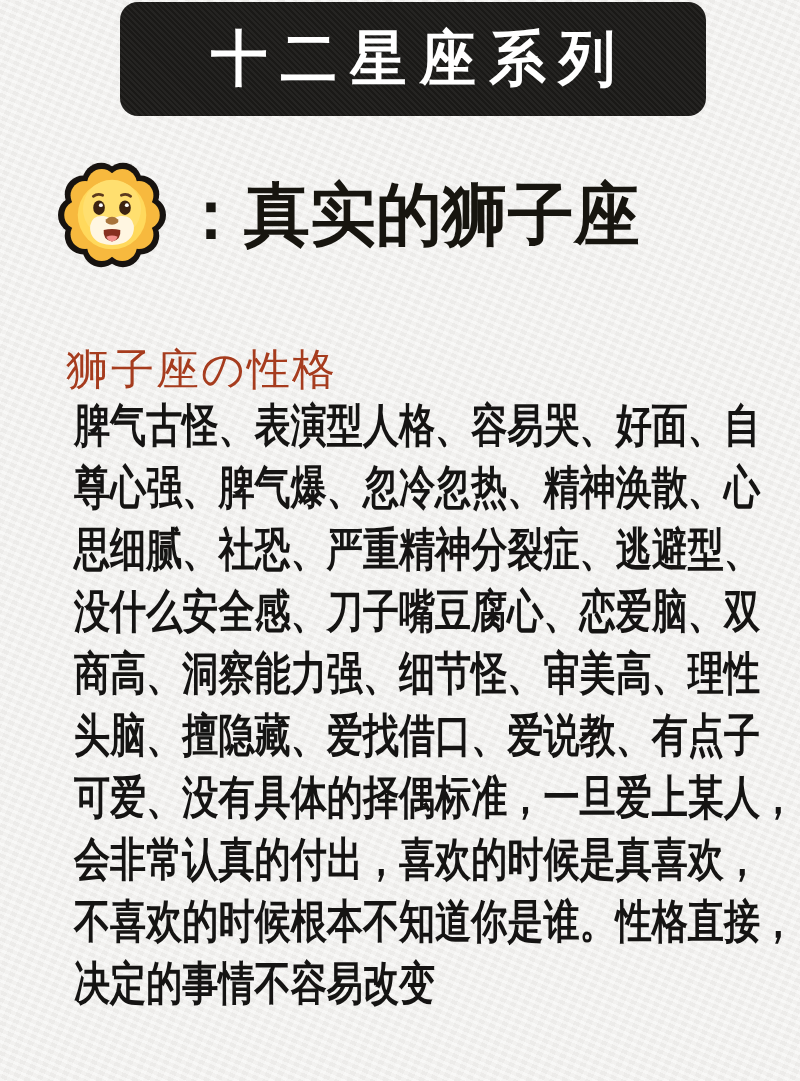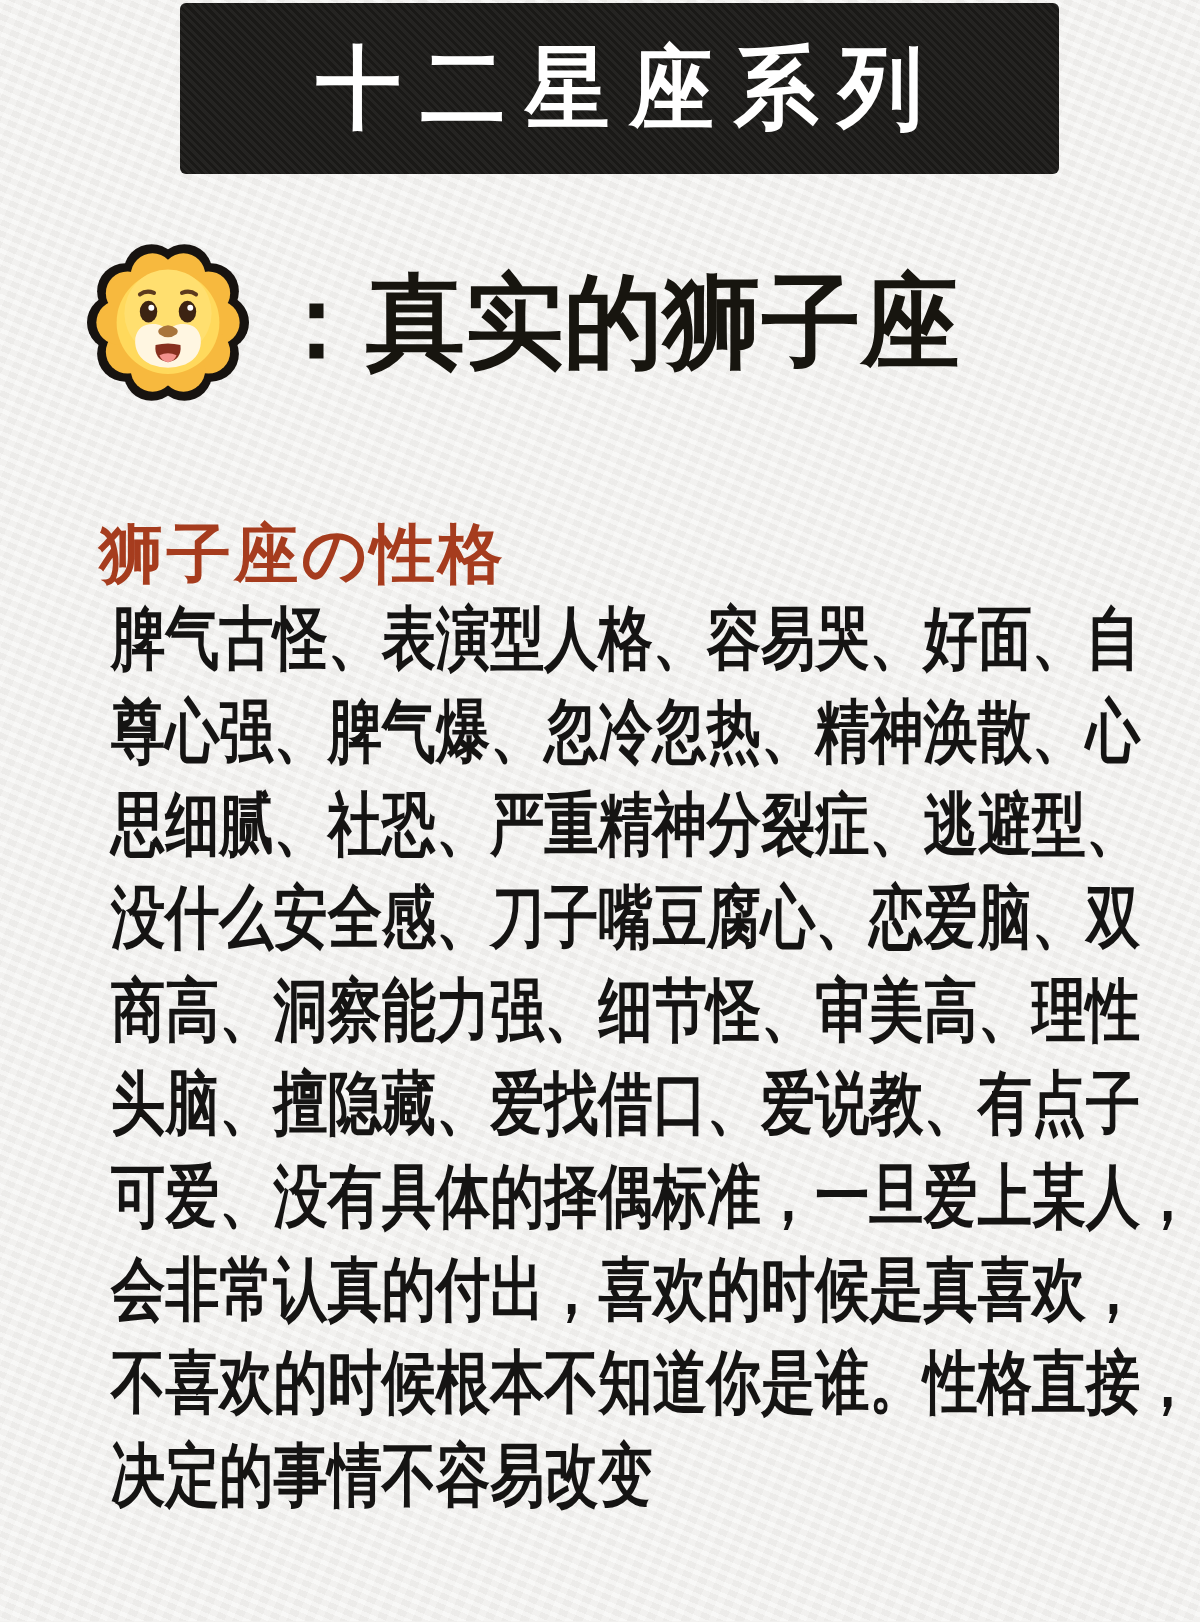--- a/index.html
+++ b/index.html
@@ -30,21 +30,21 @@
   }
   .banner {
     position: absolute;
     left: 120px;
     top: 2px;
     width: 586px;
     height: 114px;
     background:
       repeating-linear-gradient(45deg, rgba(255,255,255,0.045) 0 2px, rgba(0,0,0,0.05) 2px 4px),
       var(--banner-bg, #1B1A18);
-    border-radius: 4px;
+    border-radius: 18px;
     display: flex;
     align-items: center;
     justify-content: center;
     z-index: 2;
   }
   .banner-title {
     color: var(--banner-text, #FFFFFF);
     font-size: 60px;
     font-weight: 700;
     letter-spacing: 14px;
@@ -74,21 +74,21 @@
     letter-spacing: 0px;
     white-space: nowrap;
     transform: scaleX(0.97);
     transform-origin: 0 50%;
   }
   .section-heading {
     position: absolute;
     left: 66px;
     top: 341px;
     font-size: 43px;
-    font-weight: 700;
+    font-weight: 400;
     color: var(--heading, #A63C1E);
     letter-spacing: 2px;
     white-space: nowrap;
     z-index: 2;
   }
   .body-text {
     position: absolute;
     left: 74px;
     top: 394px;
     width: 720px;

